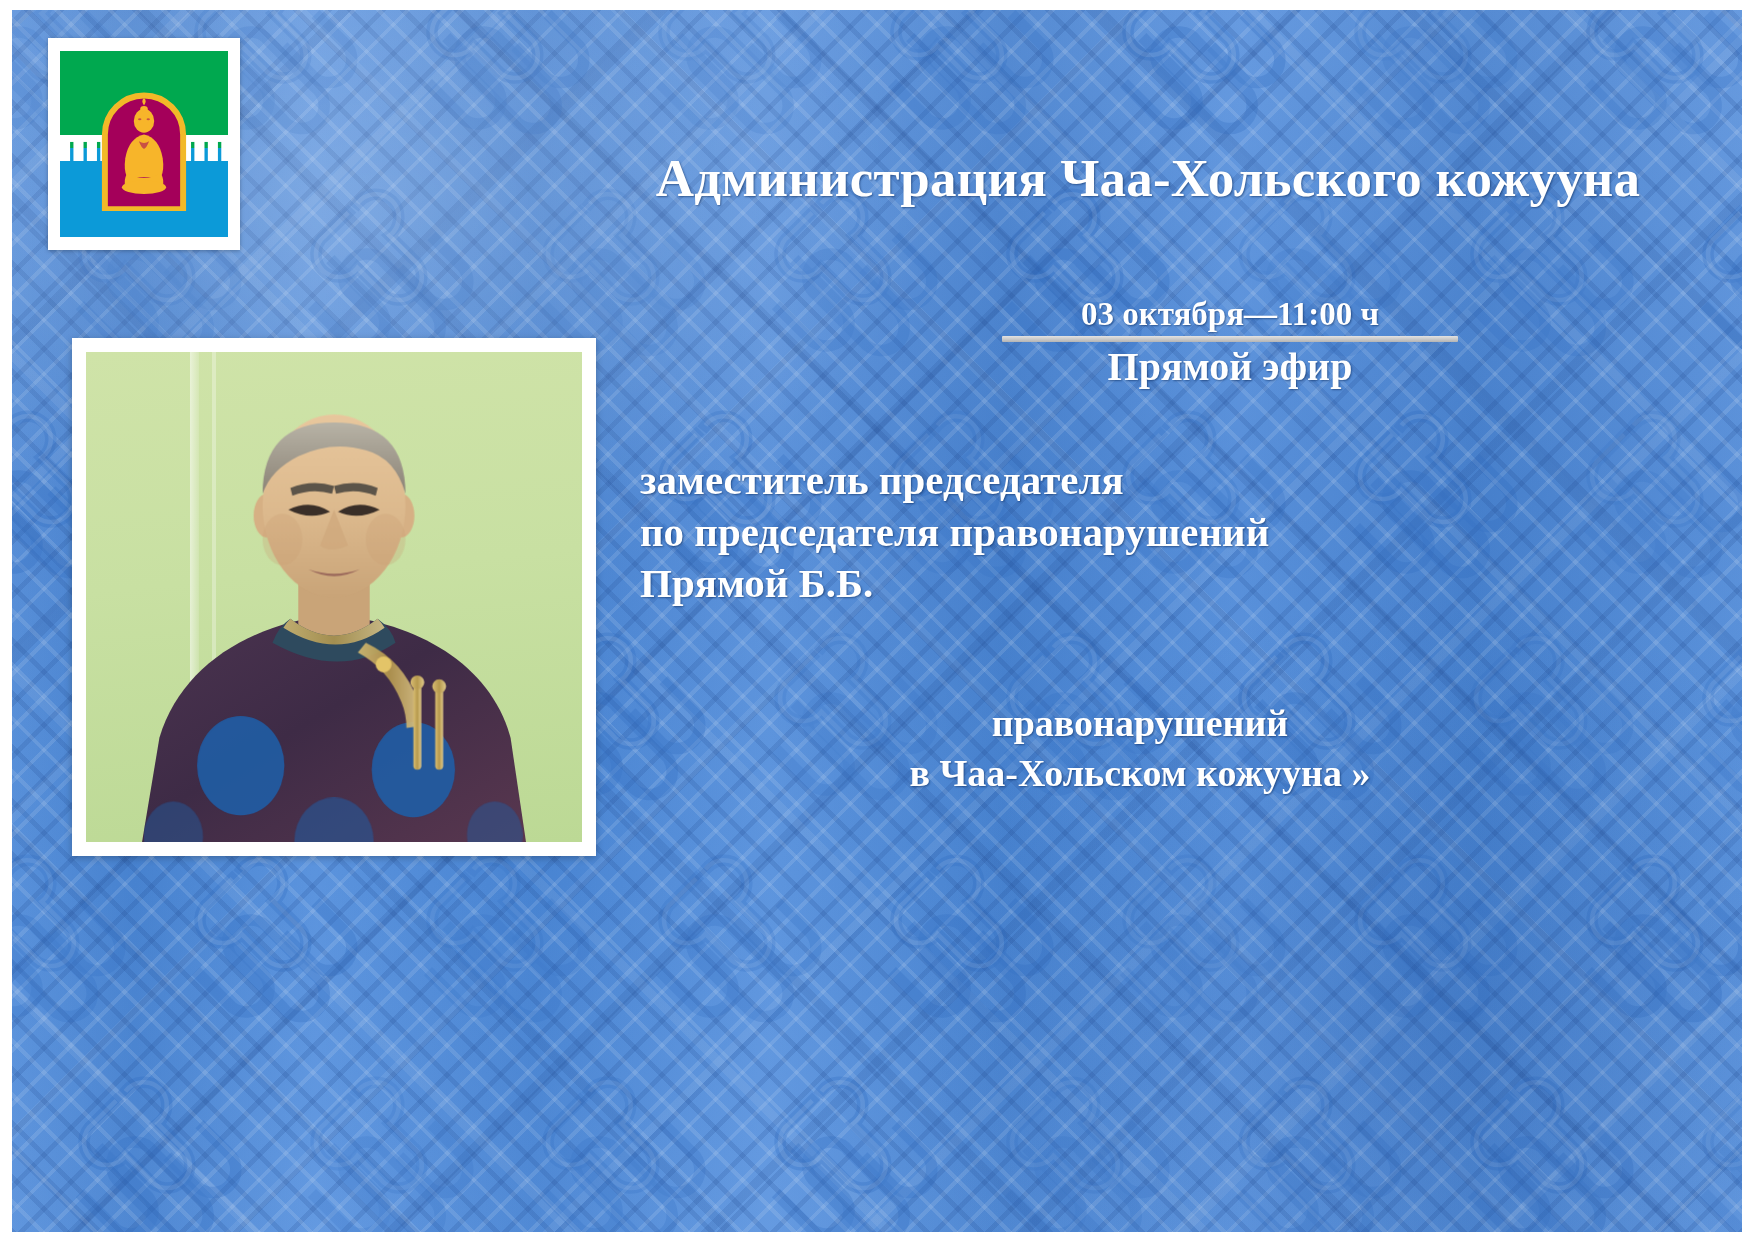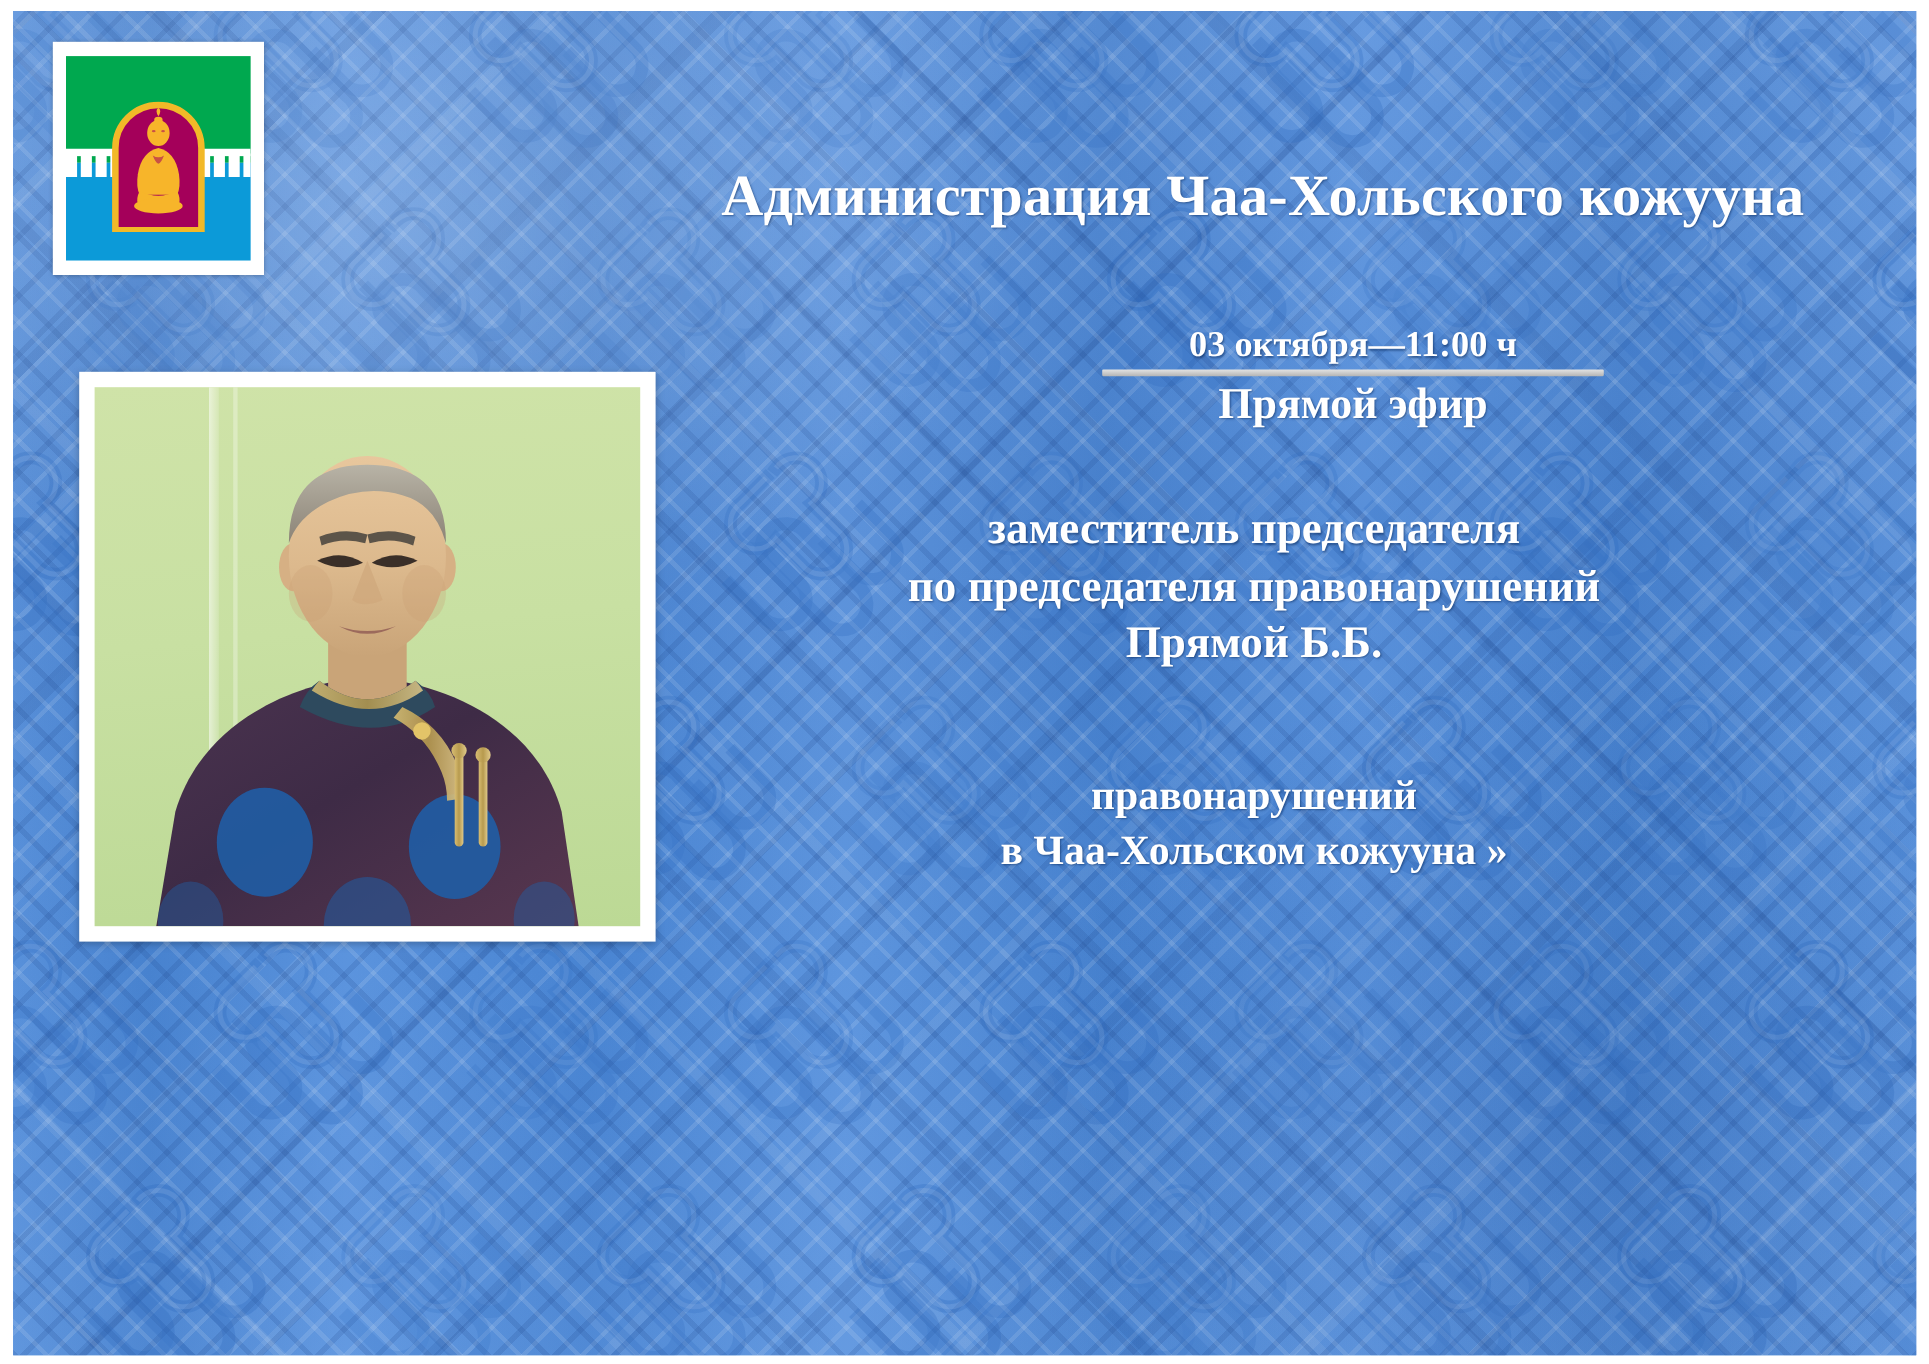--- a/index.html
+++ b/index.html
@@ -205,21 +205,20 @@
   }
   #broadcast-line {
     font-size: 40px;
     text-align: center;
   }
   #role-block {
     left: 640px;
     top: 455px;
     width: 1000px;
     font-size: 41px;
-    text-align: center;
     line-height: 1.26;
   }
   #topic-block {
     left: 700px;
     top: 698px;
     width: 880px;
     font-size: 38px;
     text-align: center;
     line-height: 1.32;
   }

